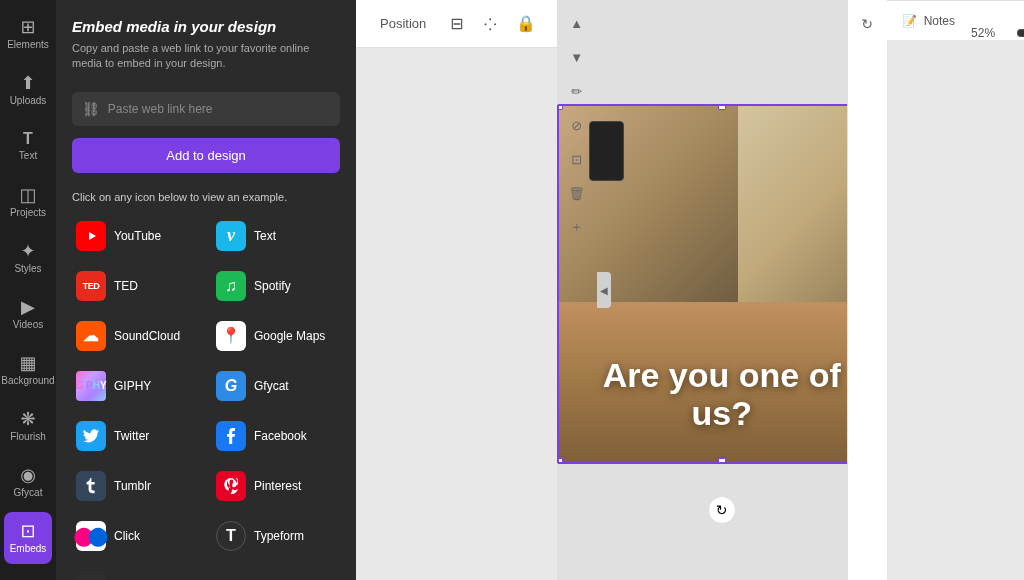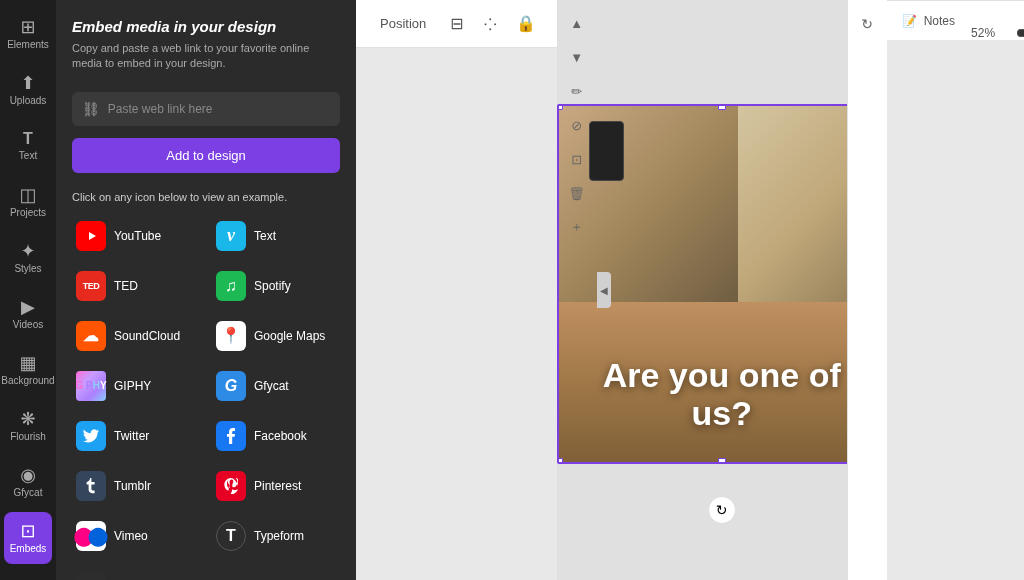--- a/index.html
+++ b/index.html
@@ -525,21 +525,21 @@
             <path d="M10 0C4.5 0 0 4.5 0 10c0 4.2 2.6 7.8 6.4 9.3-.1-.8-.1-2 .1-2.9.3-1.1 1.8-7.6 1.8-7.6s-.5-1-.5-2.4c0-2.3 1.3-4 3.3-4 1.5 0 2.3 1.1 2.3 2.5 0 1.5-1 3.8-1.5 5.9-.4 1.7.8 3.1 2.5 3.1 3 0 5.1-3.9 5.1-8.5 0-3.5-2.4-6-5.9-6A6.5 6.5 0 0 0 7 9.9c0 1.1.4 2.2 1 2.8.1.1.1.3.1.4l-.4 1.6c-.1.3-.3.4-.6.3-2-.9-3.2-3.8-3.2-6.1 0-5 3.6-9.5 10.4-9.5 5.4 0 9.6 3.9 9.6 9.1 0 5.4-3.4 9.8-8.2 9.8-1.6 0-3.1-.8-3.6-1.8l-1 3.8c-.3 1.3-1.3 2.9-1.9 3.9.5 0 1 .1 1.5.1 5.5 0 10-4.5 10-10S15.5 0 10 0z"></path>
           </svg>
         </div>
         <span>Pinterest</span>
       </div>
       <div class="service-item">
         <div class="service-icon" style="background: white;">
           <span style="color:#FF0084;font-size:18px;">⬤</span>
           <span style="color:#0063DC;font-size:18px;margin-left:-6px;">⬤</span>
         </div>
-        <span>Vimeo</span>
+        <span>Click</span>
       </div>
       <div class="service-item">
         <div class="service-icon" style="background: rgb(45, 45, 45); border: 1.5px solid rgb(85, 85, 85); font-size: 16px; font-weight: bold; border-radius: 50%;">T</div>
         <span>Typeform</span>
       </div>
       <div class="service-item">
         <div class="service-icon" style="background: rgb(45, 45, 45); font-size: 18px;">◈</div>
         <span>CodePen</span>
       </div>
     </div>

